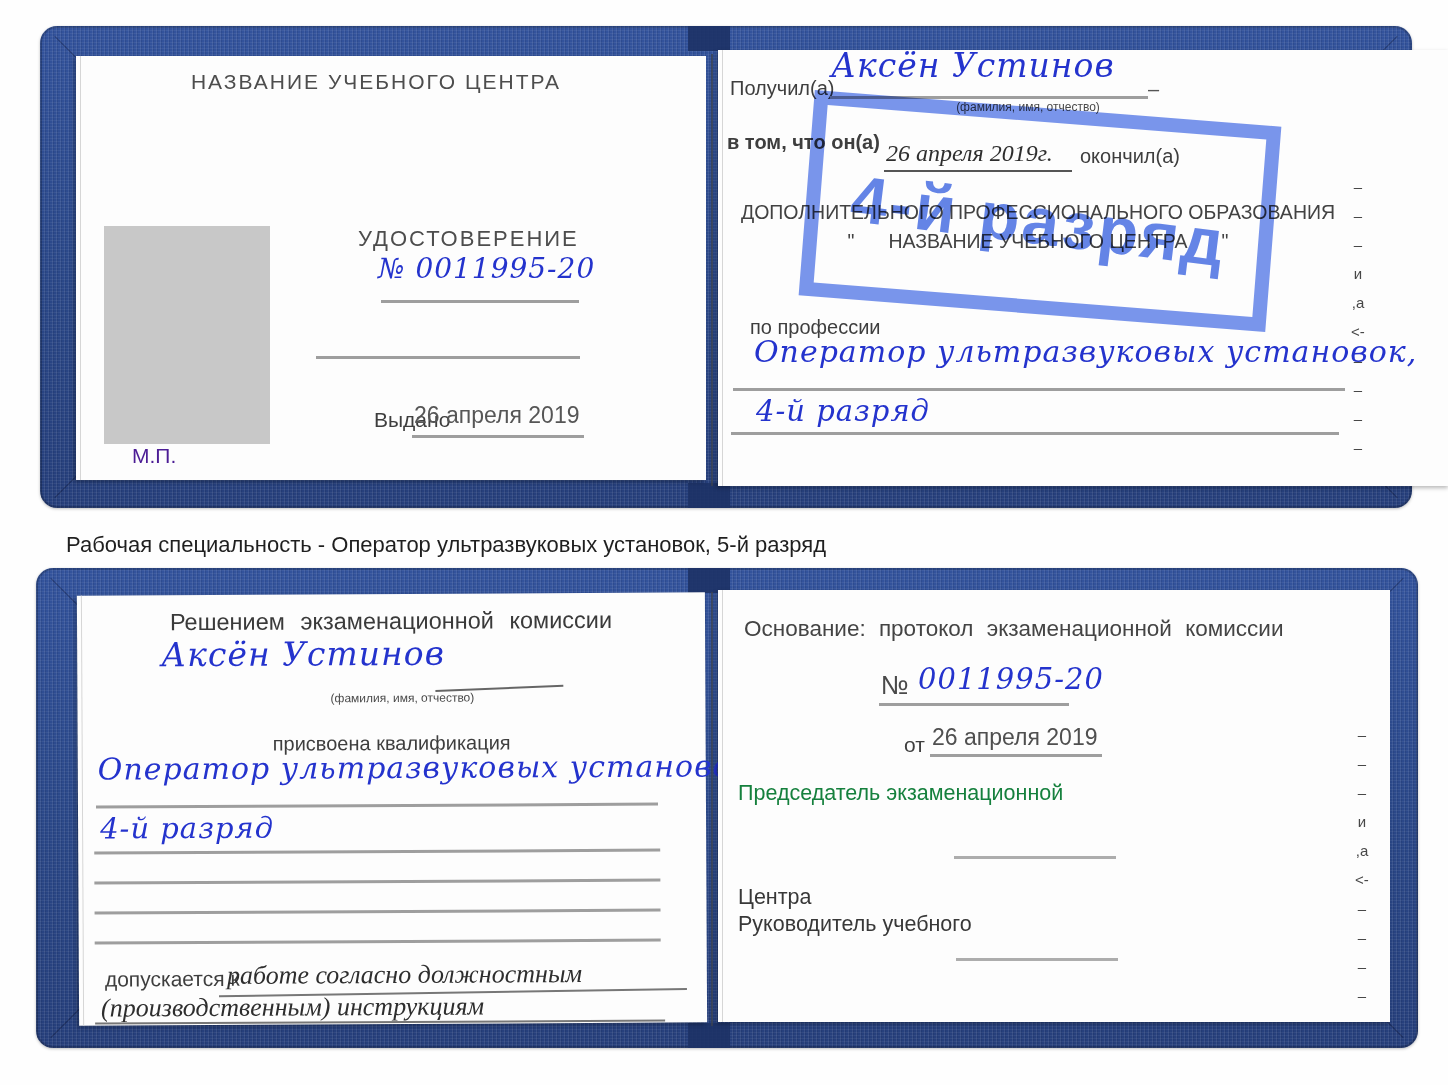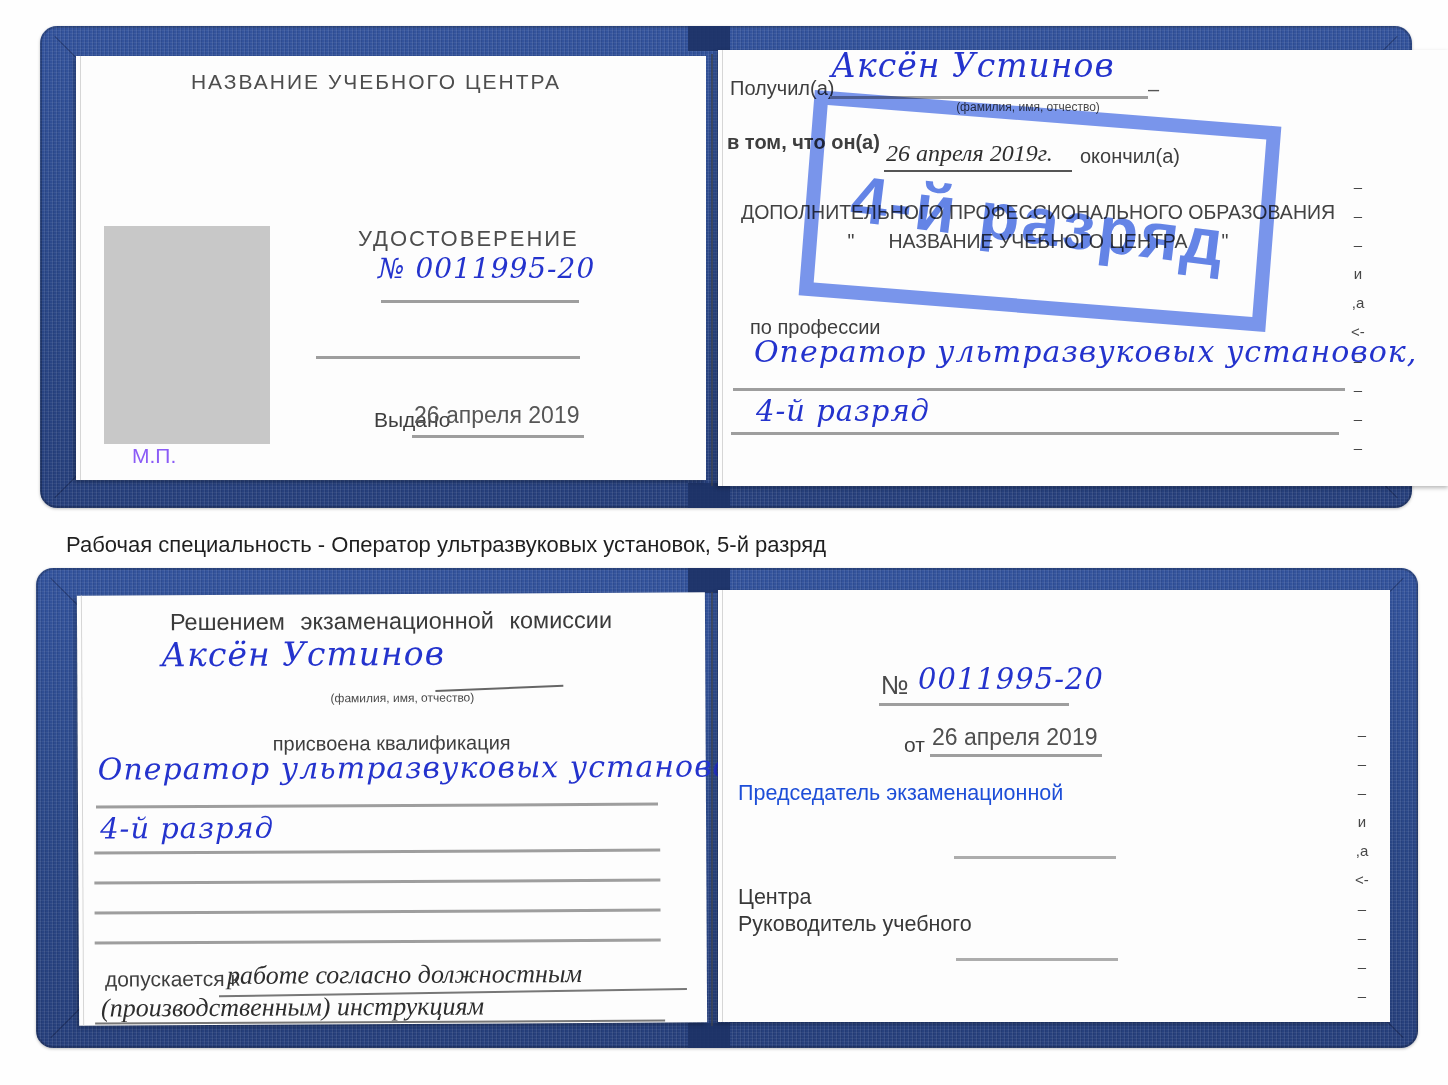--- a/index.html
+++ b/index.html
@@ -51,21 +51,21 @@
     <div class="tab" style="left:648px;top:0;"></div>
     <div class="tab" style="left:648px;top:457px;"></div>
     <div class="miter" style="left:8px;top:26px;transform:rotate(45deg);"></div>
     <div class="miter" style="right:8px;top:26px;transform:rotate(-45deg);"></div>
     <div class="miter" style="left:8px;bottom:26px;transform:rotate(-45deg);"></div>
     <div class="miter" style="right:8px;bottom:26px;transform:rotate(45deg);"></div>
 
     <div class="page" style="left:36px;top:30px;width:630px;height:424px;">
       <div class="title" style="top:14px;left:0;width:600px;text-align:center;font-size:21px;">НАЗВАНИЕ УЧЕБНОГО ЦЕНТРА</div>
       <div class="photo" style="left:28px;top:170px;width:166px;height:218px;"></div>
-      <div class="lbl" style="left:56px;top:388px;font-size:21px;color:#8b5cf6;">М.П.</div>
+      <div class="lbl" style="left:56px;top:388px;font-size:21px;color:#4c1d95;">М.П.</div>
       <div class="title" style="left:282px;top:170px;font-size:22px;">УДОСТОВЕРЕНИЕ</div>
       <div class="hw" style="left:302px;top:196px;font-size:28px;"><span>№</span> <span>0011995-20</span></div>
       <div class="uline" style="left:305px;top:244px;width:198px;"></div>
       <div class="uline" style="left:240px;top:300px;width:264px;"></div>
       <div class="lbl" style="left:254px;top:352px;font-size:21px;margin-left:44px;">Выдано</div>
       <div class="lbl" style="left:338px;top:346px;font-size:23px;color:#565656;">26 апреля 2019</div>
       <div class="uline" style="left:336px;top:379px;width:172px;"></div>
     </div>
 
     <div class="fold" style="left:671px;top:28px;height:432px;"></div>
@@ -140,28 +140,29 @@
       <div class="lbl" style="left:26px;top:372px;font-size:21px;">допускается к</div>
       <div class="typed-it" style="left:148px;top:366px;font-size:26px;">работе согласно должностным</div>
       <div class="uline-thin" style="left:140px;top:398px;width:468px;background:#777;transform:rotate(-0.6deg);"></div>
       <div class="typed-it" style="left:22px;top:398px;font-size:26px;">(производственным) инструкциям</div>
       <div class="uline-thin" style="left:16px;top:427px;width:570px;background:#777;"></div>
     </div>
 
     <div class="fold" style="left:675px;top:24px;height:434px;"></div>
 
     <div class="page" style="left:682px;top:22px;width:672px;height:432px;">
+      <div class="lbl" style="left:26px;top:26px;font-size:22.5px;word-spacing:7px;color:#444;">Основание: протокол экзаменационной комиссии</div>
       <div class="lbl" style="left:163px;top:80px;font-size:26px;color:#4a4a4a;">№</div>
       <div class="hw" style="left:200px;top:72px;font-size:29px;">0011995-20</div>
       <div class="uline" style="left:161px;top:113px;width:190px;"></div>
       <div class="lbl" style="left:186px;top:143px;font-size:21px;">от</div>
       <div class="lbl" style="left:214px;top:134px;font-size:23px;color:#4f4f4f;">26 апреля 2019</div>
       <div class="uline" style="left:212px;top:164px;width:172px;"></div>
 
-      <div class="lbl" style="left:20px;top:190px;font-size:21.5px;color:#1d4ed8;line-height:27px;">
+      <div class="lbl" style="left:20px;top:190px;font-size:21.5px;color:#15803d;line-height:27px;">
         <div>Председатель экзаменационной</div>
       </div>
       <div class="sig" style="left:236px;top:266px;width:162px;"></div>
 
       <div class="lbl" style="left:20px;top:294px;font-size:21.5px;color:#383838;line-height:27px;">
         <div>Центра</div>
         <div>Руководитель учебного</div>
       </div>
       <div class="sig" style="left:238px;top:368px;width:162px;"></div>
 

